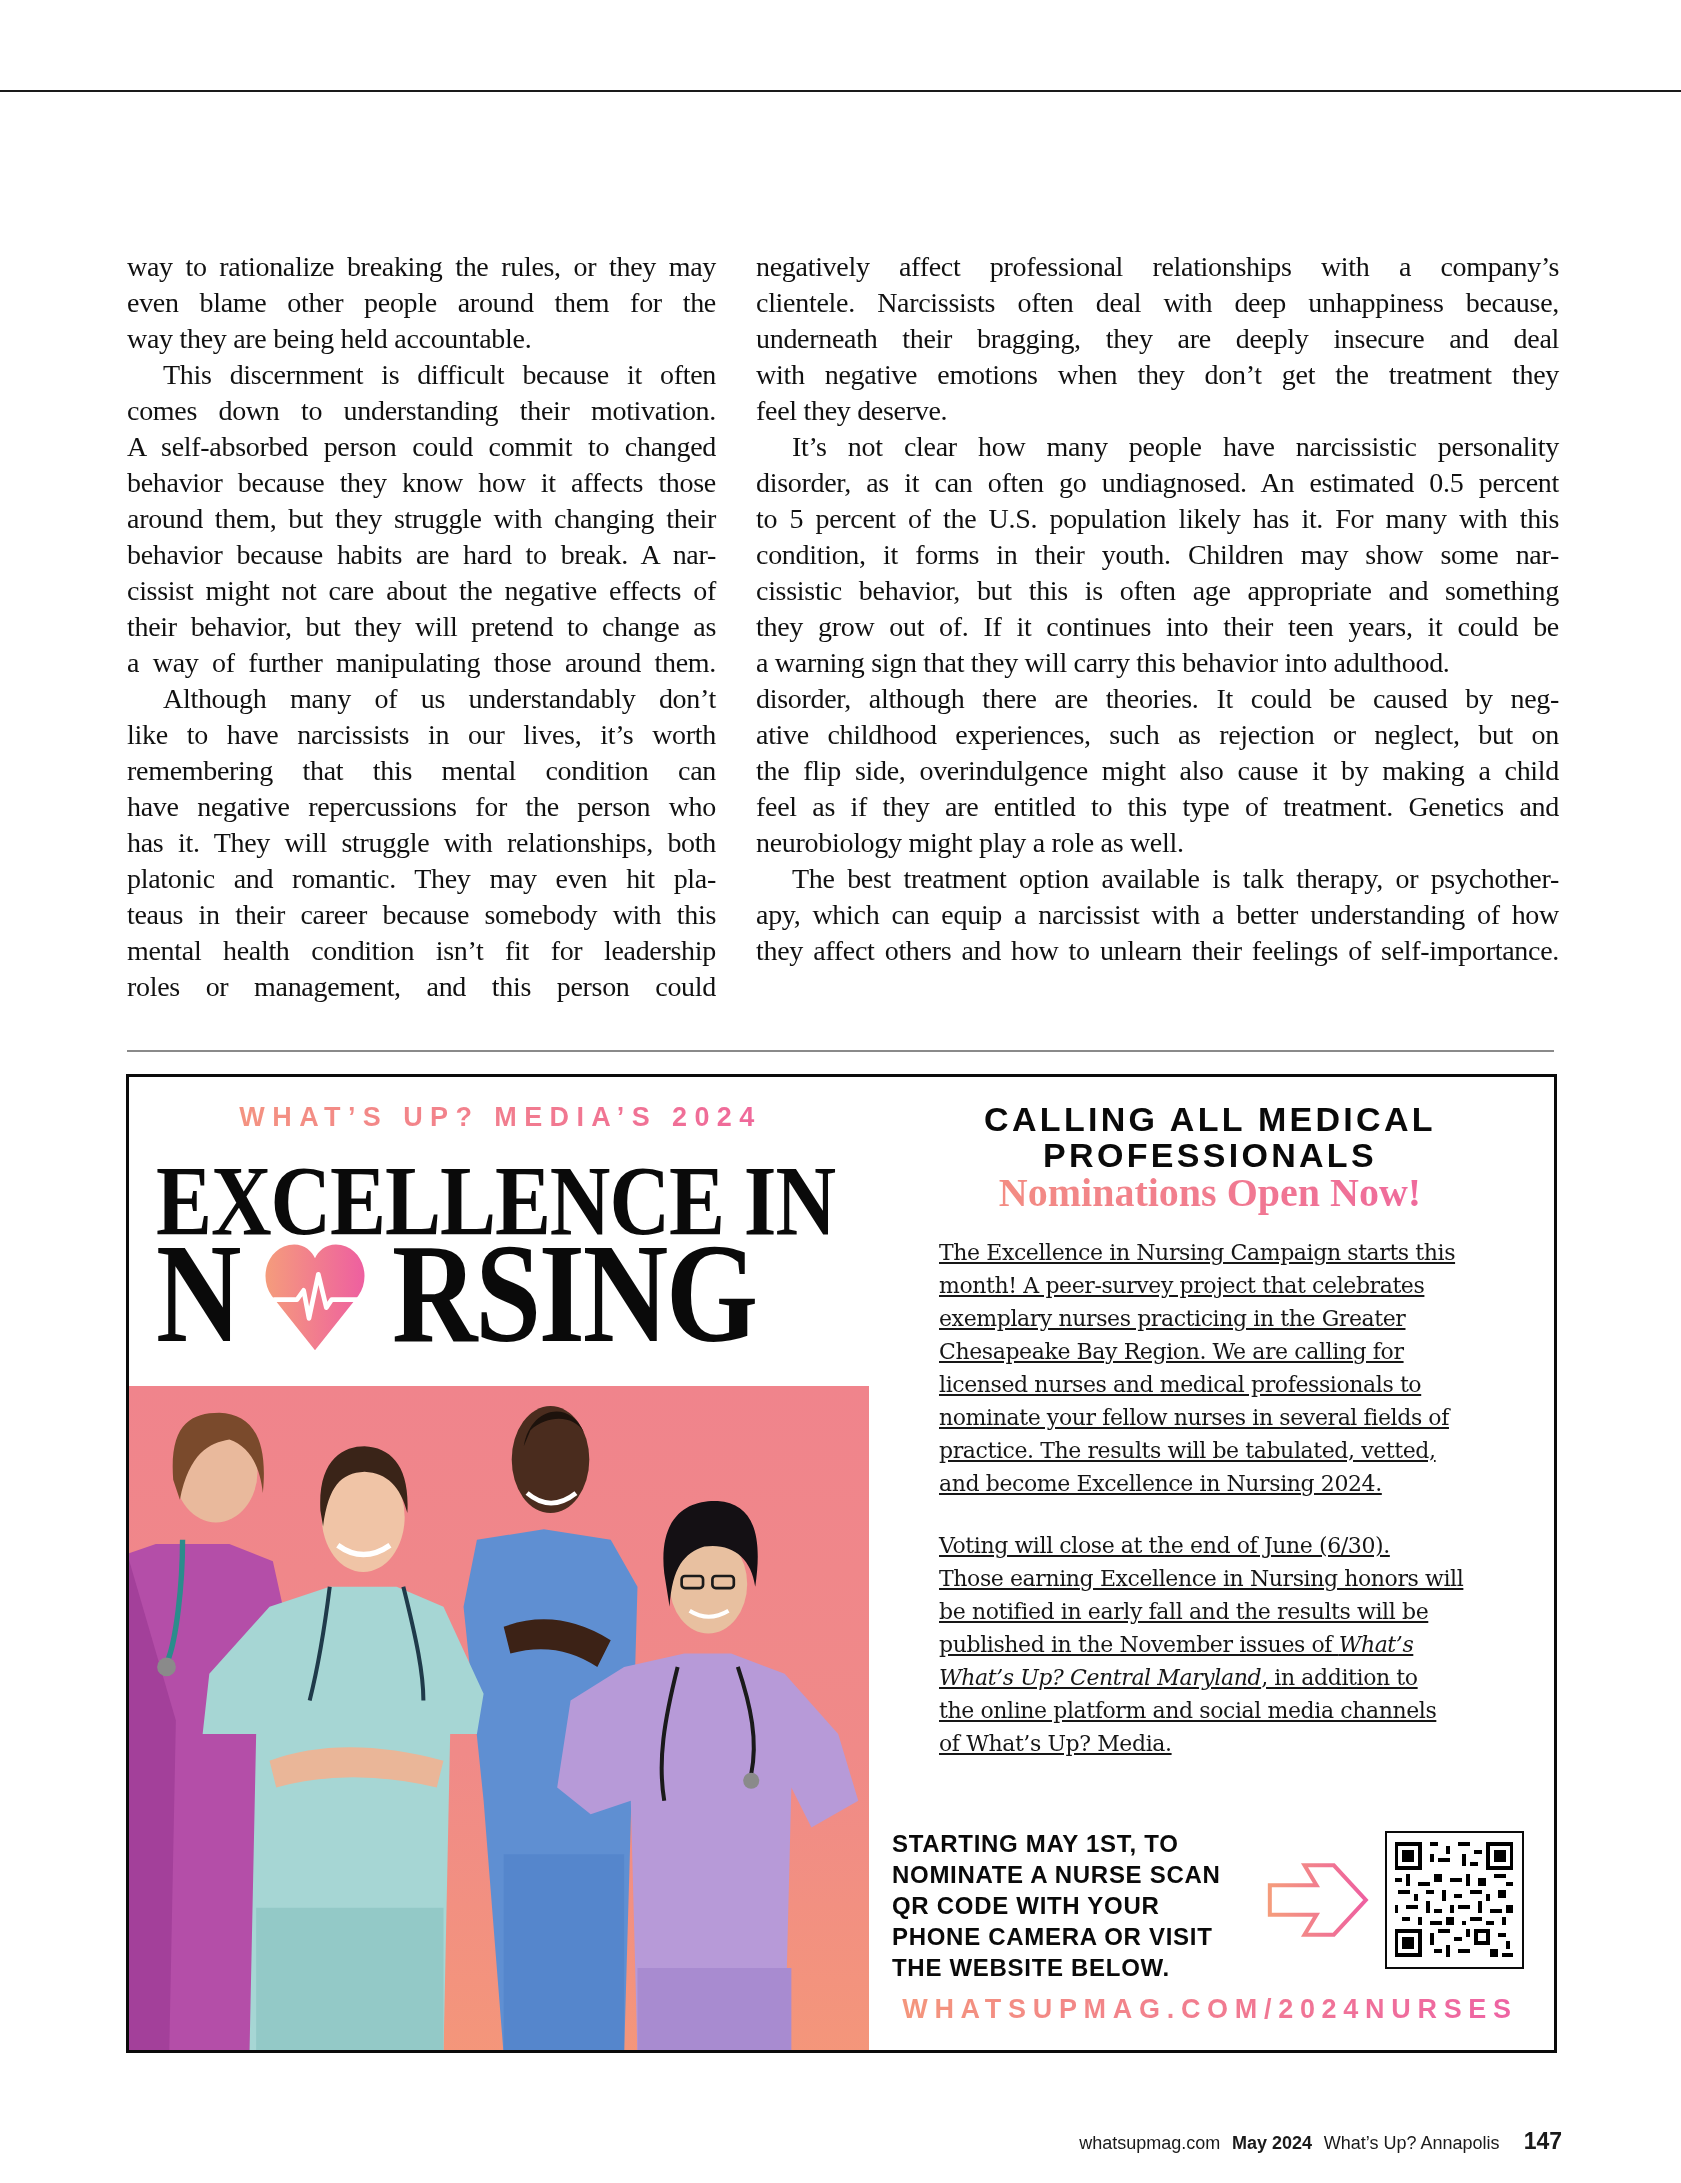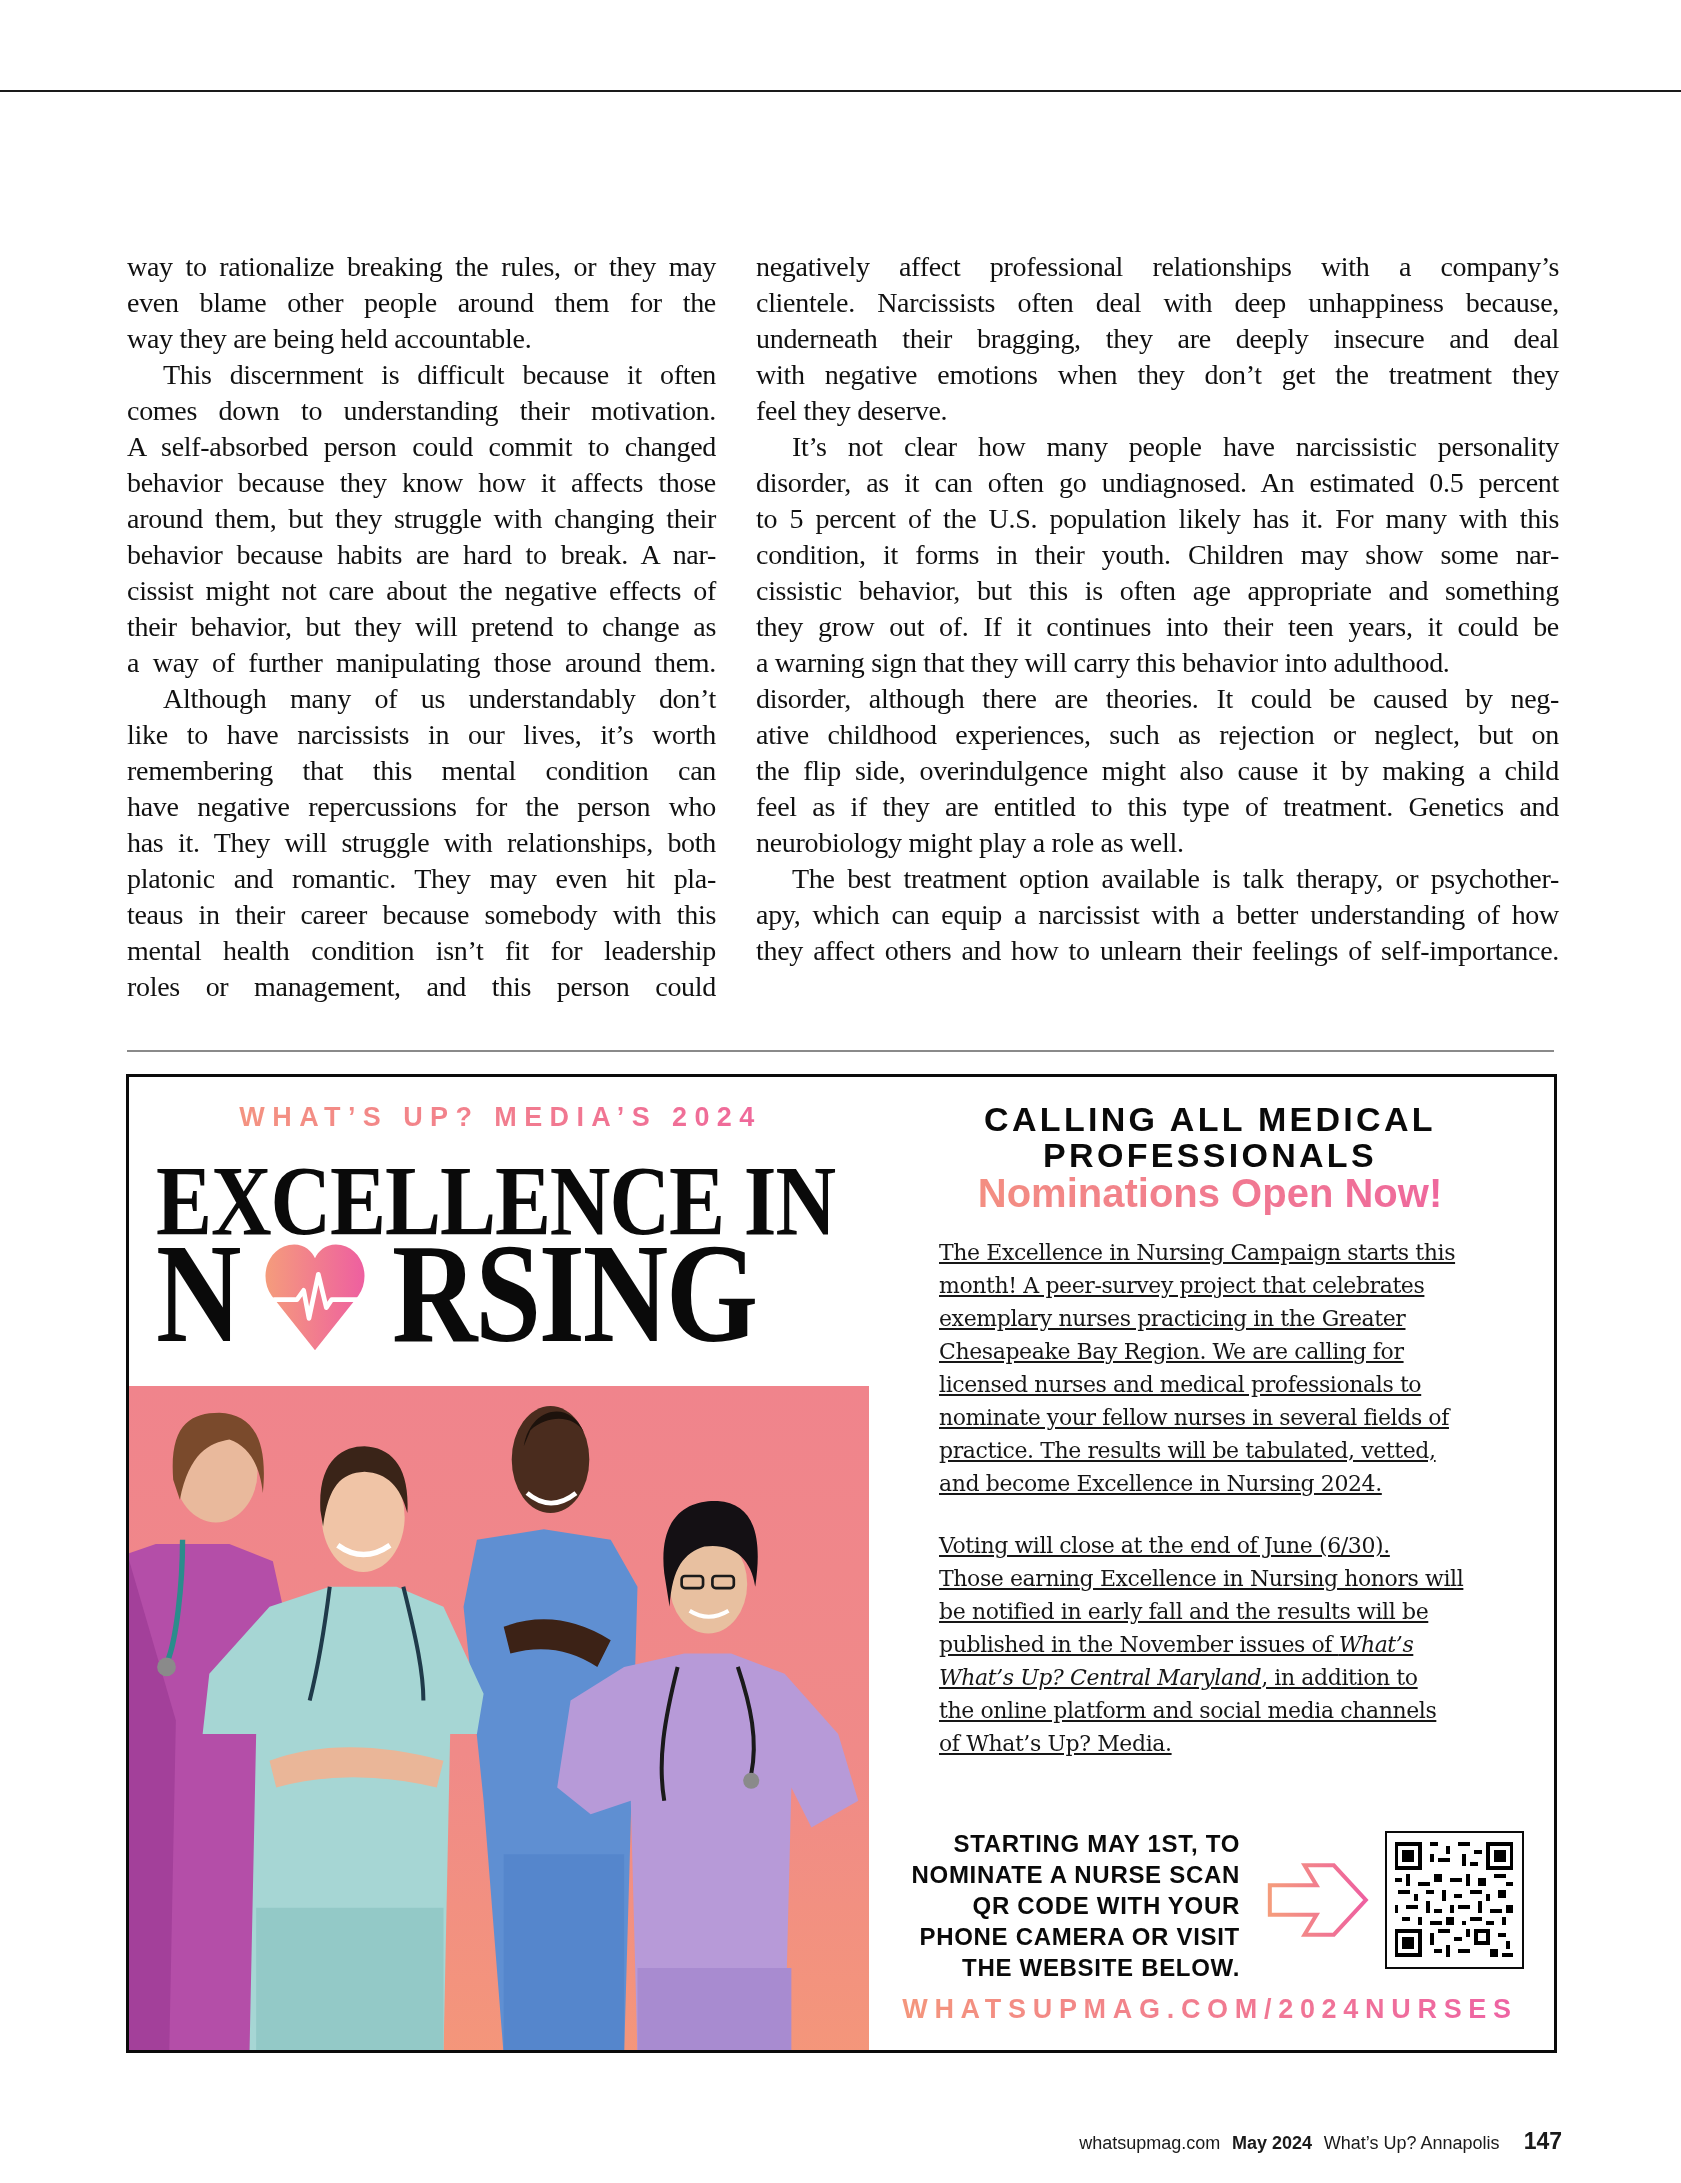--- a/index.html
+++ b/index.html
@@ -22,29 +22,29 @@
   .ad-title1 { position:absolute; left:27px; top:74px; width:709px; font-family:"Liberation Serif", serif; font-weight:bold; font-size:100px; line-height:100px; letter-spacing:-1.3px; transform:scaleX(0.84); transform-origin:left top; white-space:nowrap; color:#0a0a0a; }
   .ad-title2 { position:absolute; left:27px; top:153px; width:709px; height:120px; }
   .ad-title2 .n { position:absolute; left:0; top:0; font-family:"Liberation Serif", serif; font-weight:bold; font-size:141px; line-height:127px; color:#0a0a0a; transform:scaleX(0.84); transform-origin:left top; }
   .ad-title2 .rsing { position:absolute; left:236px; top:0; font-family:"Liberation Serif", serif; font-weight:bold; font-size:141px; line-height:127px; color:#0a0a0a; transform:scaleX(0.84); transform-origin:left top; letter-spacing:-2.7px; white-space:nowrap; }
   .heart { position:absolute; left:109px; top:8px; width:100px; height:114px; }
 
   .photo-panel { position:absolute; left:0; top:309px; width:740px; height:669px; background:linear-gradient(180deg,#f0848c 0%,#f08a88 55%,#f4967a 100%); overflow:hidden; }
 
   .ad-right { position:absolute; left:770px; top:0; width:622px; }
   .calling { position:absolute; left:0; width:622px; top:24px; text-align:center; font-family:"Liberation Sans", sans-serif; font-weight:bold; font-size:34px; line-height:36px; letter-spacing:3.3px; color:#0a0a0a; }
-  .nominations { position:absolute; left:0; width:622px; top:92px; text-align:center; font-family:Liberation Sans, sans-serif; font-weight:bold; font-size:40px; line-height:48px;
+  .nominations { position:absolute; left:0; width:622px; top:92px; text-align:center; font-family:Liberation Serif, serif; font-weight:bold; font-size:40px; line-height:48px;
     background:linear-gradient(90deg,#f4957d,#ee62a2); -webkit-background-clip:text; background-clip:text; color:transparent; }
   .ad-body { position:absolute; left:40px; width:549px; font-family:"DejaVu Serif", serif; font-size:22px; line-height:33px; color:#161616; letter-spacing:-0.4px; }
   .ad-body.b1 { top:159px; }
   .ad-body.b2 { top:452px; }
   .ad-body .l { display:block; white-space:nowrap;text-decoration:underline; }
   .ad-body i { font-style:italic; }
 
-  .cta { position:absolute; left:736px; top:751px; width:348px; text-align:right; font-family:"Liberation Sans", sans-serif; font-weight:bold; font-size:24px; line-height:31px; color:#0a0a0a; letter-spacing:0.7px; }
+  .cta { position:absolute; left:736px; top:751px; width:348px; text-align:left; font-family:"Liberation Sans", sans-serif; font-weight:bold; font-size:24px; line-height:31px; color:#0a0a0a; letter-spacing:0.7px; }
   .arrow { position:absolute; left:1071px; top:783px; width:107px; height:80px; }
   .qr { position:absolute; left:1256px; top:754px; width:139px; height:138px; box-sizing:border-box; border:2.7px solid #0a0a0a; background:#fff; }
   .qr svg { position:absolute; left:6.7px; top:9.4px; }
   .url { position:absolute; left:770px; width:622px; top:917px; text-align:center; font-family:"Liberation Sans", sans-serif; font-weight:bold; font-size:27px; letter-spacing:6.7px;
     background:linear-gradient(90deg,#f4967c,#ee63a4); -webkit-background-clip:text; background-clip:text; color:transparent; }
 
   .footer { position:absolute; top:2128px; right:119px; font-family:"Liberation Sans", sans-serif; font-size:18px; color:#1a1a1a; white-space:nowrap;text-align:center; }
   .footer span { margin-left:6.7px; }
   .footer .bold { font-weight:bold; }
   .footer .pagenum { font-weight:bold; font-size:23px; margin-left:19px; }

